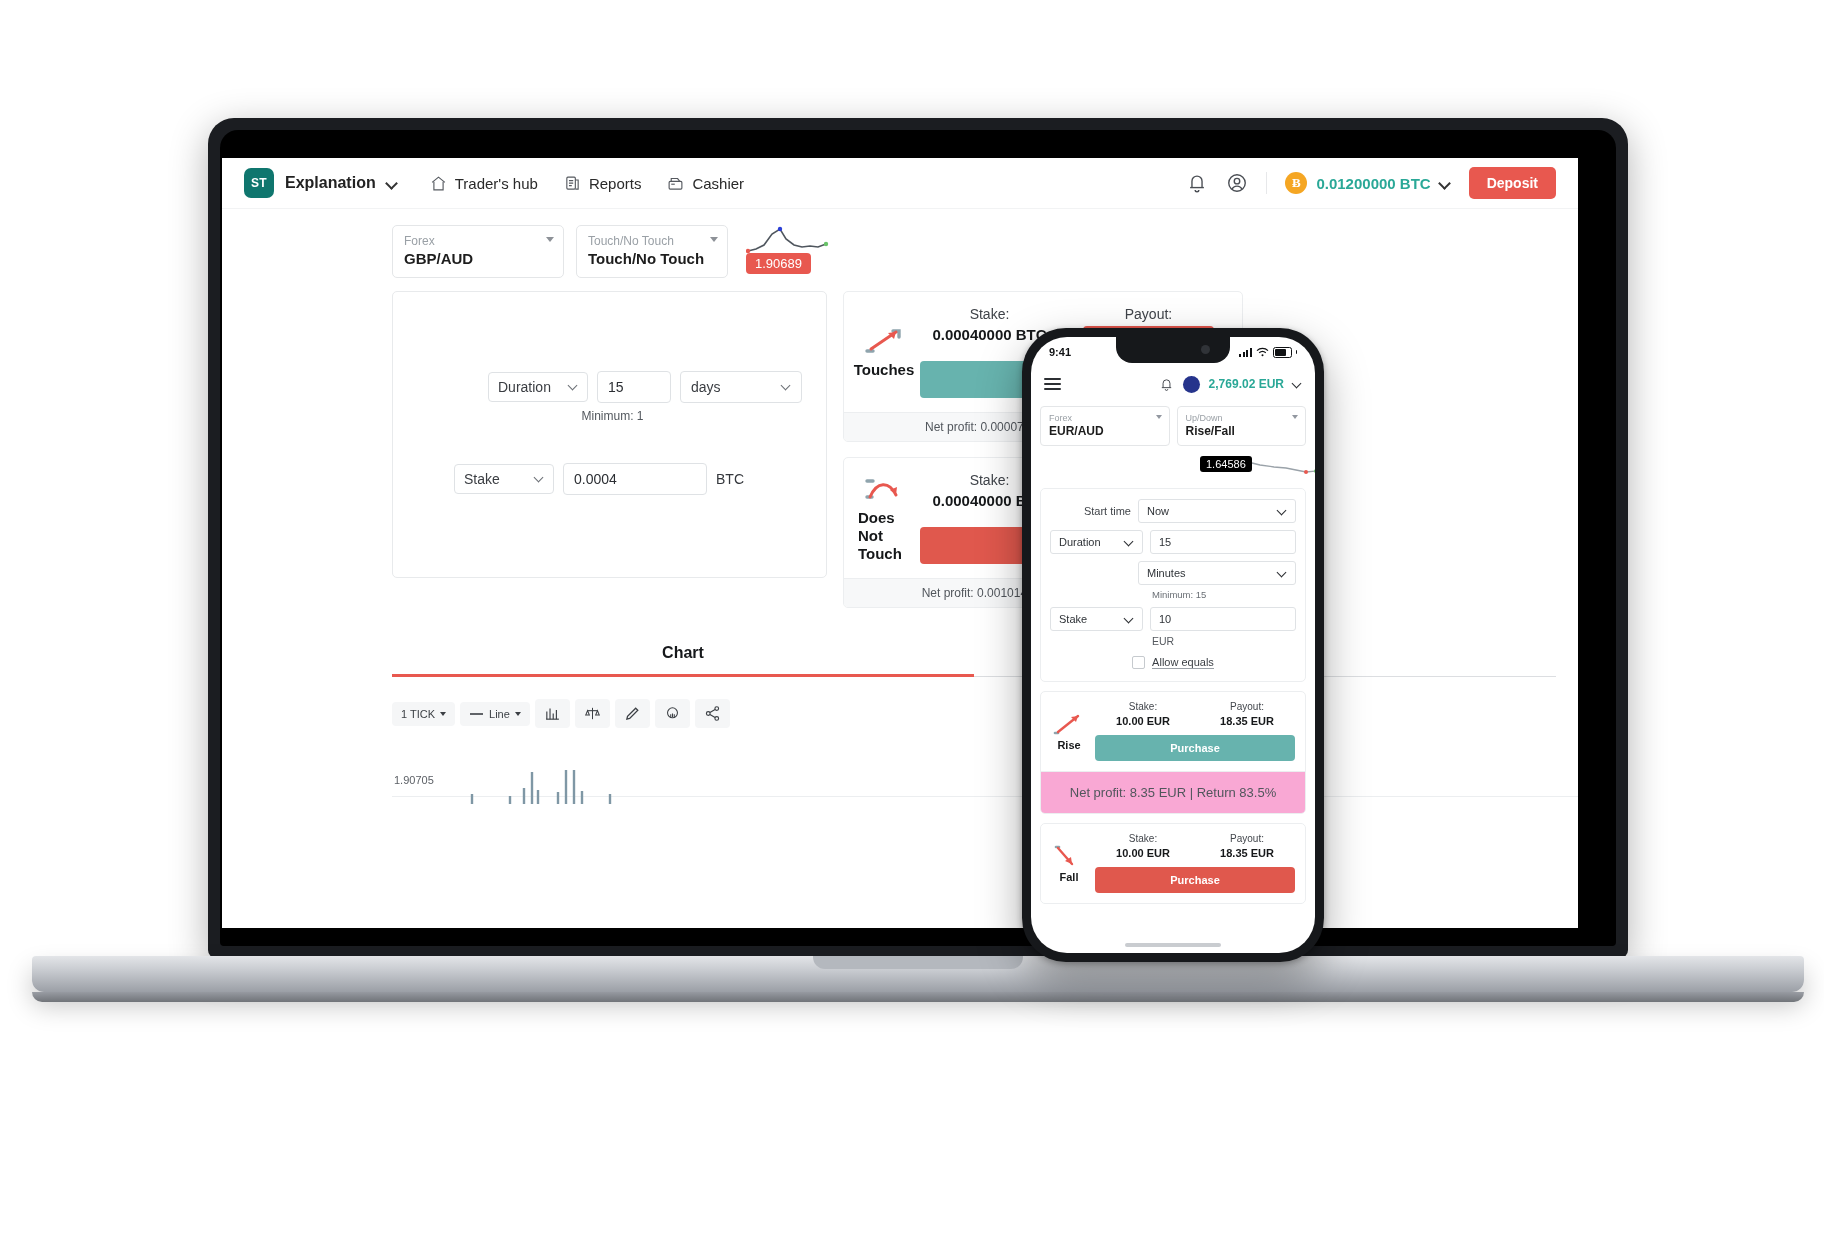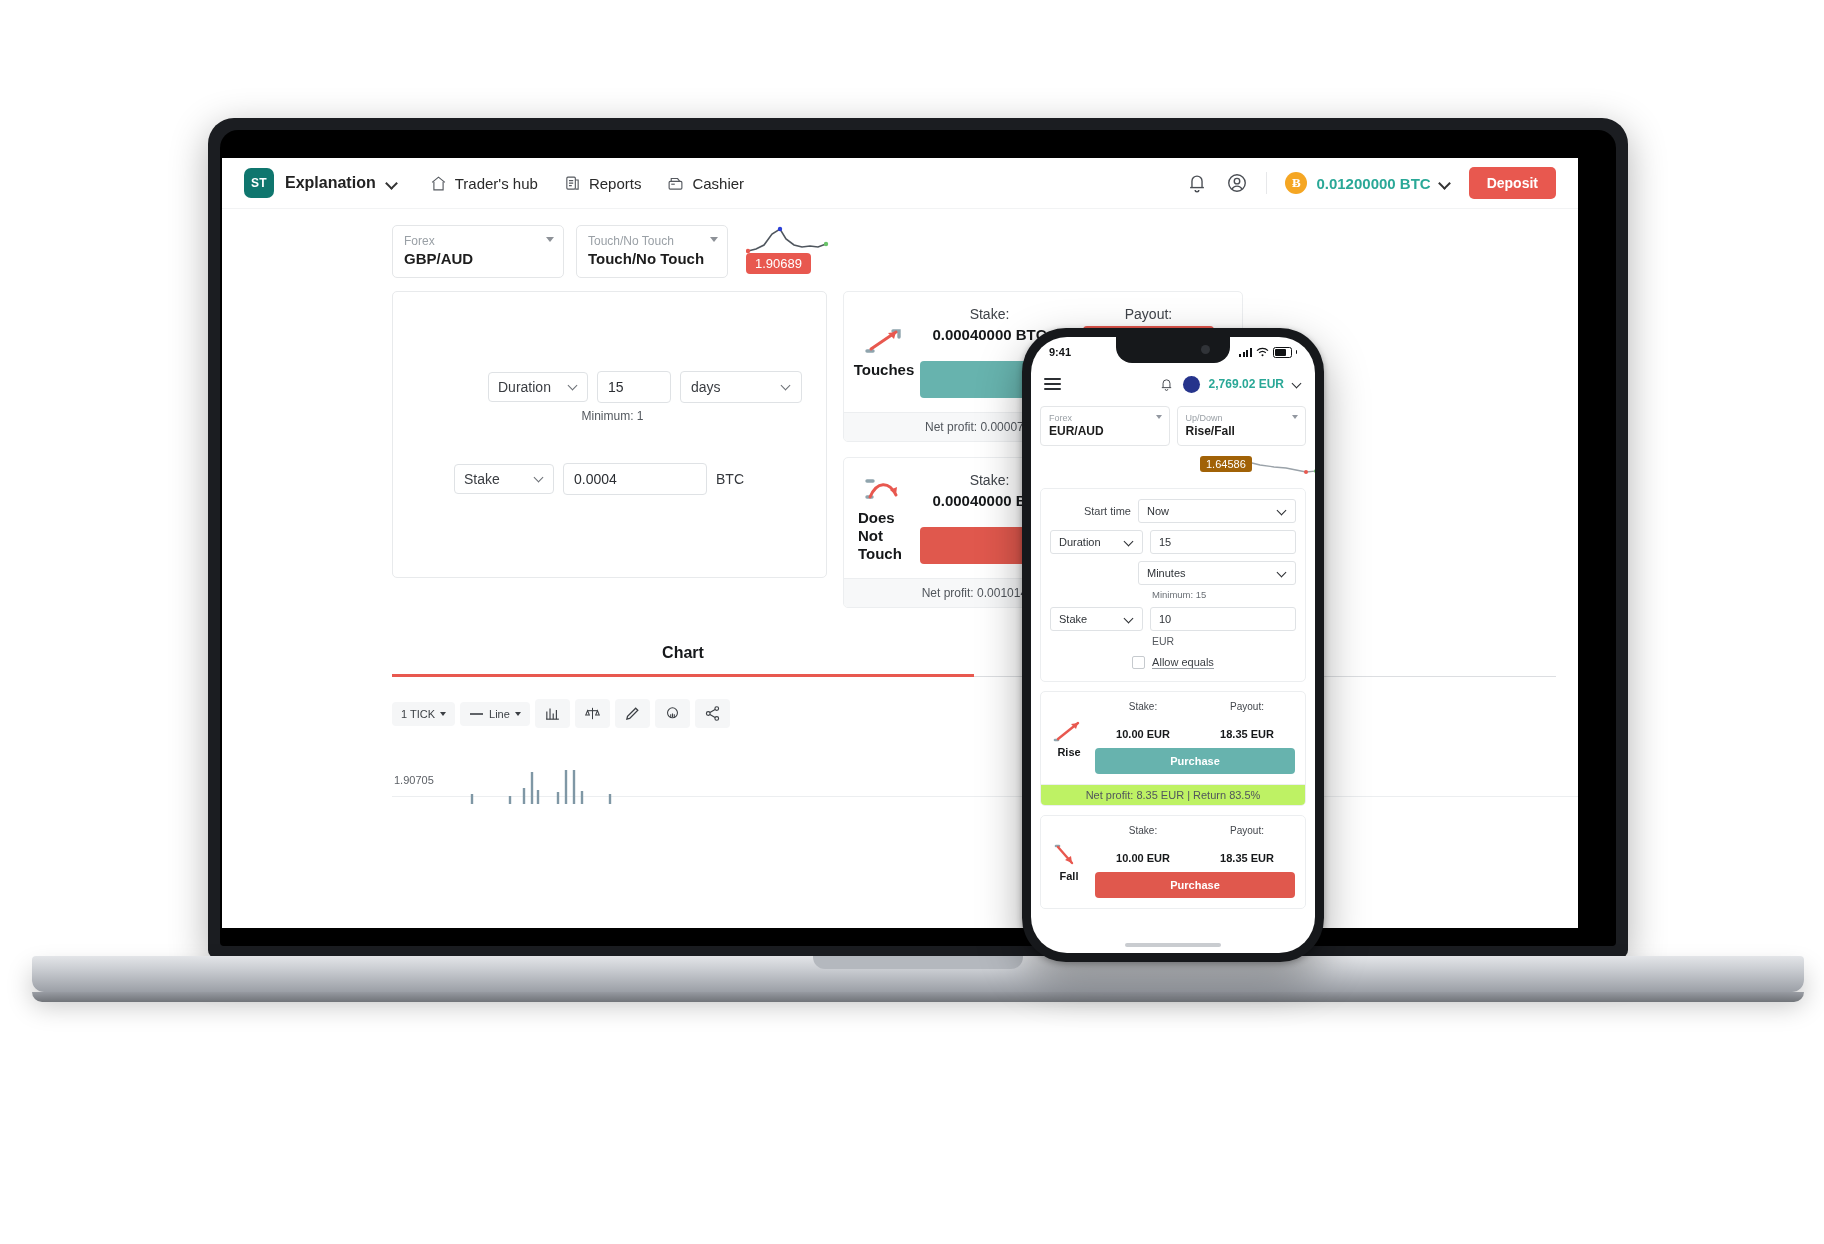--- a/index.html
+++ b/index.html
@@ -229,21 +229,21 @@
     background:#fff;cursor:pointer;
   }
   .ph-sel-lab{font-size:9px;color:#9aa0a6;line-height:12px;}
   .ph-sel-val{font-size:12px;font-weight:bold;color:#1d1d1d;}
   .ph-caret{
     position:absolute;right:7px;top:8px;width:0;height:0;
     border-left:3px solid transparent;border-right:3px solid transparent;border-top:4px solid #9297a0;
   }
   .ph-spark{position:relative;height:34px;margin:2px 9px 0;}
   .ph-price{
-    position:absolute;left:160px;top:8px;background:#a16207;color:#fff;
+    position:absolute;left:160px;top:8px;background:#000000;color:#fff;
     font-size:11px;padding:2px 6px;border-radius:3px;
   }
   .ph-panel{
     margin:6px 9px 0;border:1px solid #eceef0;border-radius:5px;background:#fff;padding:10px 9px 12px;
   }
   .ph-row{display:flex;align-items:center;gap:7px;margin-bottom:7px;justify-content:flex-end;}
   .ph-lab{font-size:11px;color:#41454a;}
   .ph-ctl{
     border:1px solid #dfe2e5;border-radius:3px;background:#fff;font-size:11px;color:#2f3338;
     padding:5px 8px;display:flex;align-items:center;justify-content:space-between;cursor:pointer;
@@ -257,30 +257,30 @@
   .ph-eqlabel{font-size:11px;color:#3a3e43;border-bottom:1px solid #9aa0a6;cursor:pointer;}
   .ph-card{
     margin:9px 9px 0;border:1px solid #eceef0;border-radius:5px;overflow:hidden;background:#fff;
   }
   .ph-card-main{display:flex;align-items:center;padding:9px 10px 10px 6px;gap:4px;}
   .ph-ic{width:44px;flex:none;display:flex;flex-direction:column;align-items:center;gap:2px;}
   .ph-nm{font-size:11px;font-weight:bold;color:#16181a;}
   .ph-cb{flex:1;}
   .ph-ct{display:flex;justify-content:space-around;gap:8px;}
   .ph-cap{font-size:10px;color:#42464c;text-align:center;}
-  .ph-val{font-size:11px;font-weight:bold;color:#16181a;text-align:center;margin-top:16px;}
+  .ph-val{font-size:11px;font-weight:bold;color:#16181a;text-align:center;margin-top:3px;}
   .ph-btn{
     margin-top:8px;width:100%;border:none;border-radius:4px;color:#fff;
     font-size:11px;font-weight:bold;padding:7px 0;cursor:pointer;
   }
   .ph-btn.teal{background:#67b3ae;}
   .ph-btn.red{background:#e0584d;}
   .ph-foot{
-    background:#bef264;border-top:1px solid #eceef0;font-size:11px;color:#51565c;
-    text-align:center;padding:4px 0;
+    background:#f9a8d4;border-top:1px solid #eceef0;font-size:13px;color:#51565c;
+    text-align:center;padding:13px 0;
   }
   .home-ind{
     position:absolute;left:50%;transform:translateX(-50%);bottom:6px;
     width:96px;height:4px;background:#c9ccd0;border-radius:3px;
   }
 </style>
 </head>
 <body>
 
 <div class="stage">

